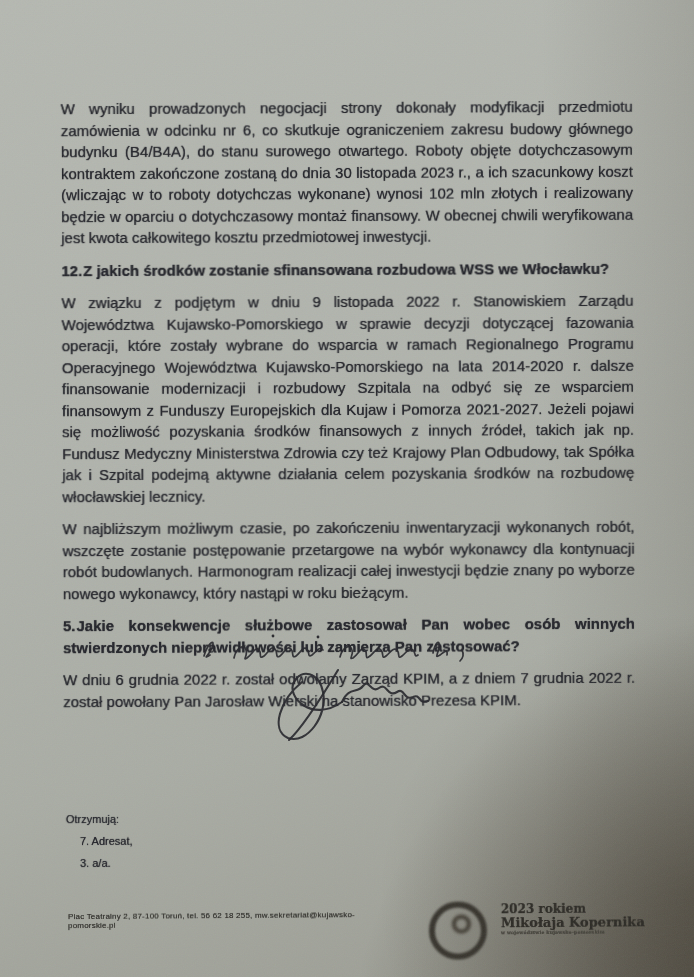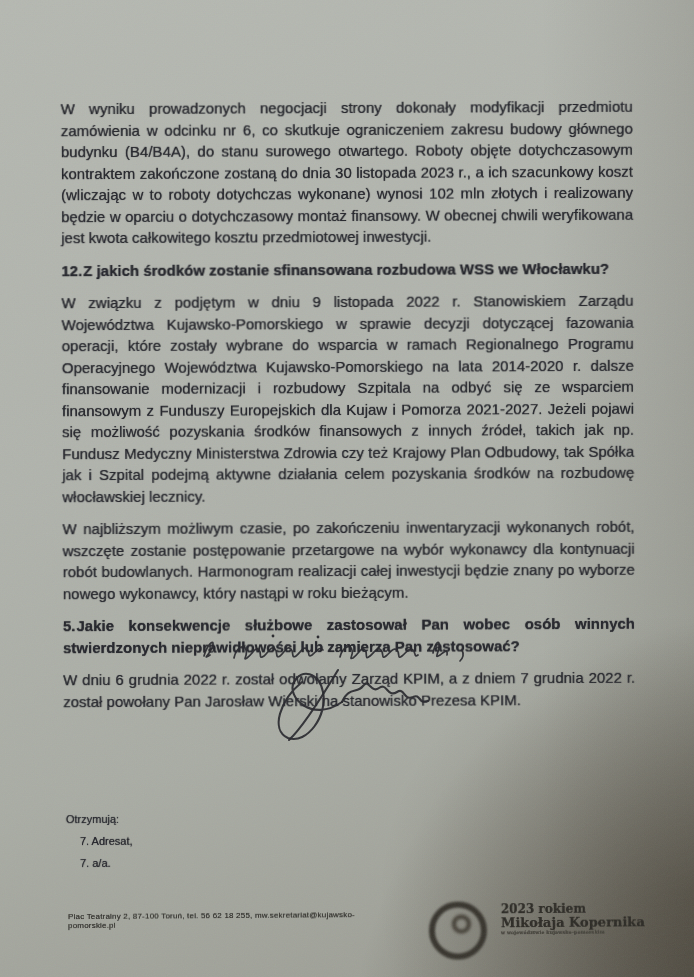--- a/index.html
+++ b/index.html
@@ -99,21 +99,21 @@
     <path class="thin" d="M310,38 C312,42 311,46 308,49"></path>
 
     <path d="M150,70 C128,88 118,118 136,126 C155,133 176,103 171,80 C167,60 149,56 142,70 C134,85 160,111 190,90"></path>
     <path d="M186,58 C168,88 150,116 137,128"></path>
     <path d="M190,90 C197,74 205,82 211,74 C217,66 219,82 227,76 C235,70 235,86 245,80 C253,75 251,89 261,85 C269,81 266,93 276,89"></path>
   </svg>
 
   <div class="distribution scan">
     <div>Otrzymują:</div>
     <div class="dist-item">7.  Adresat,</div>
-    <div class="dist-item">7.  a/a.</div>
+    <div class="dist-item">3.  a/a.</div>
   </div>
 
   <div class="footer-address">Plac Teatralny 2, 87-100 Toruń, tel. 56 62 18 255, mw.sekretariat@kujawsko-pomorskie.pl</div>
 
   <div class="logo">
     <div class="logo-ring">
       <div class="logo-ring-inner"></div>
     </div>
     <div class="logo-text">
       <div class="logo-line1">2023 rokiem</div>

